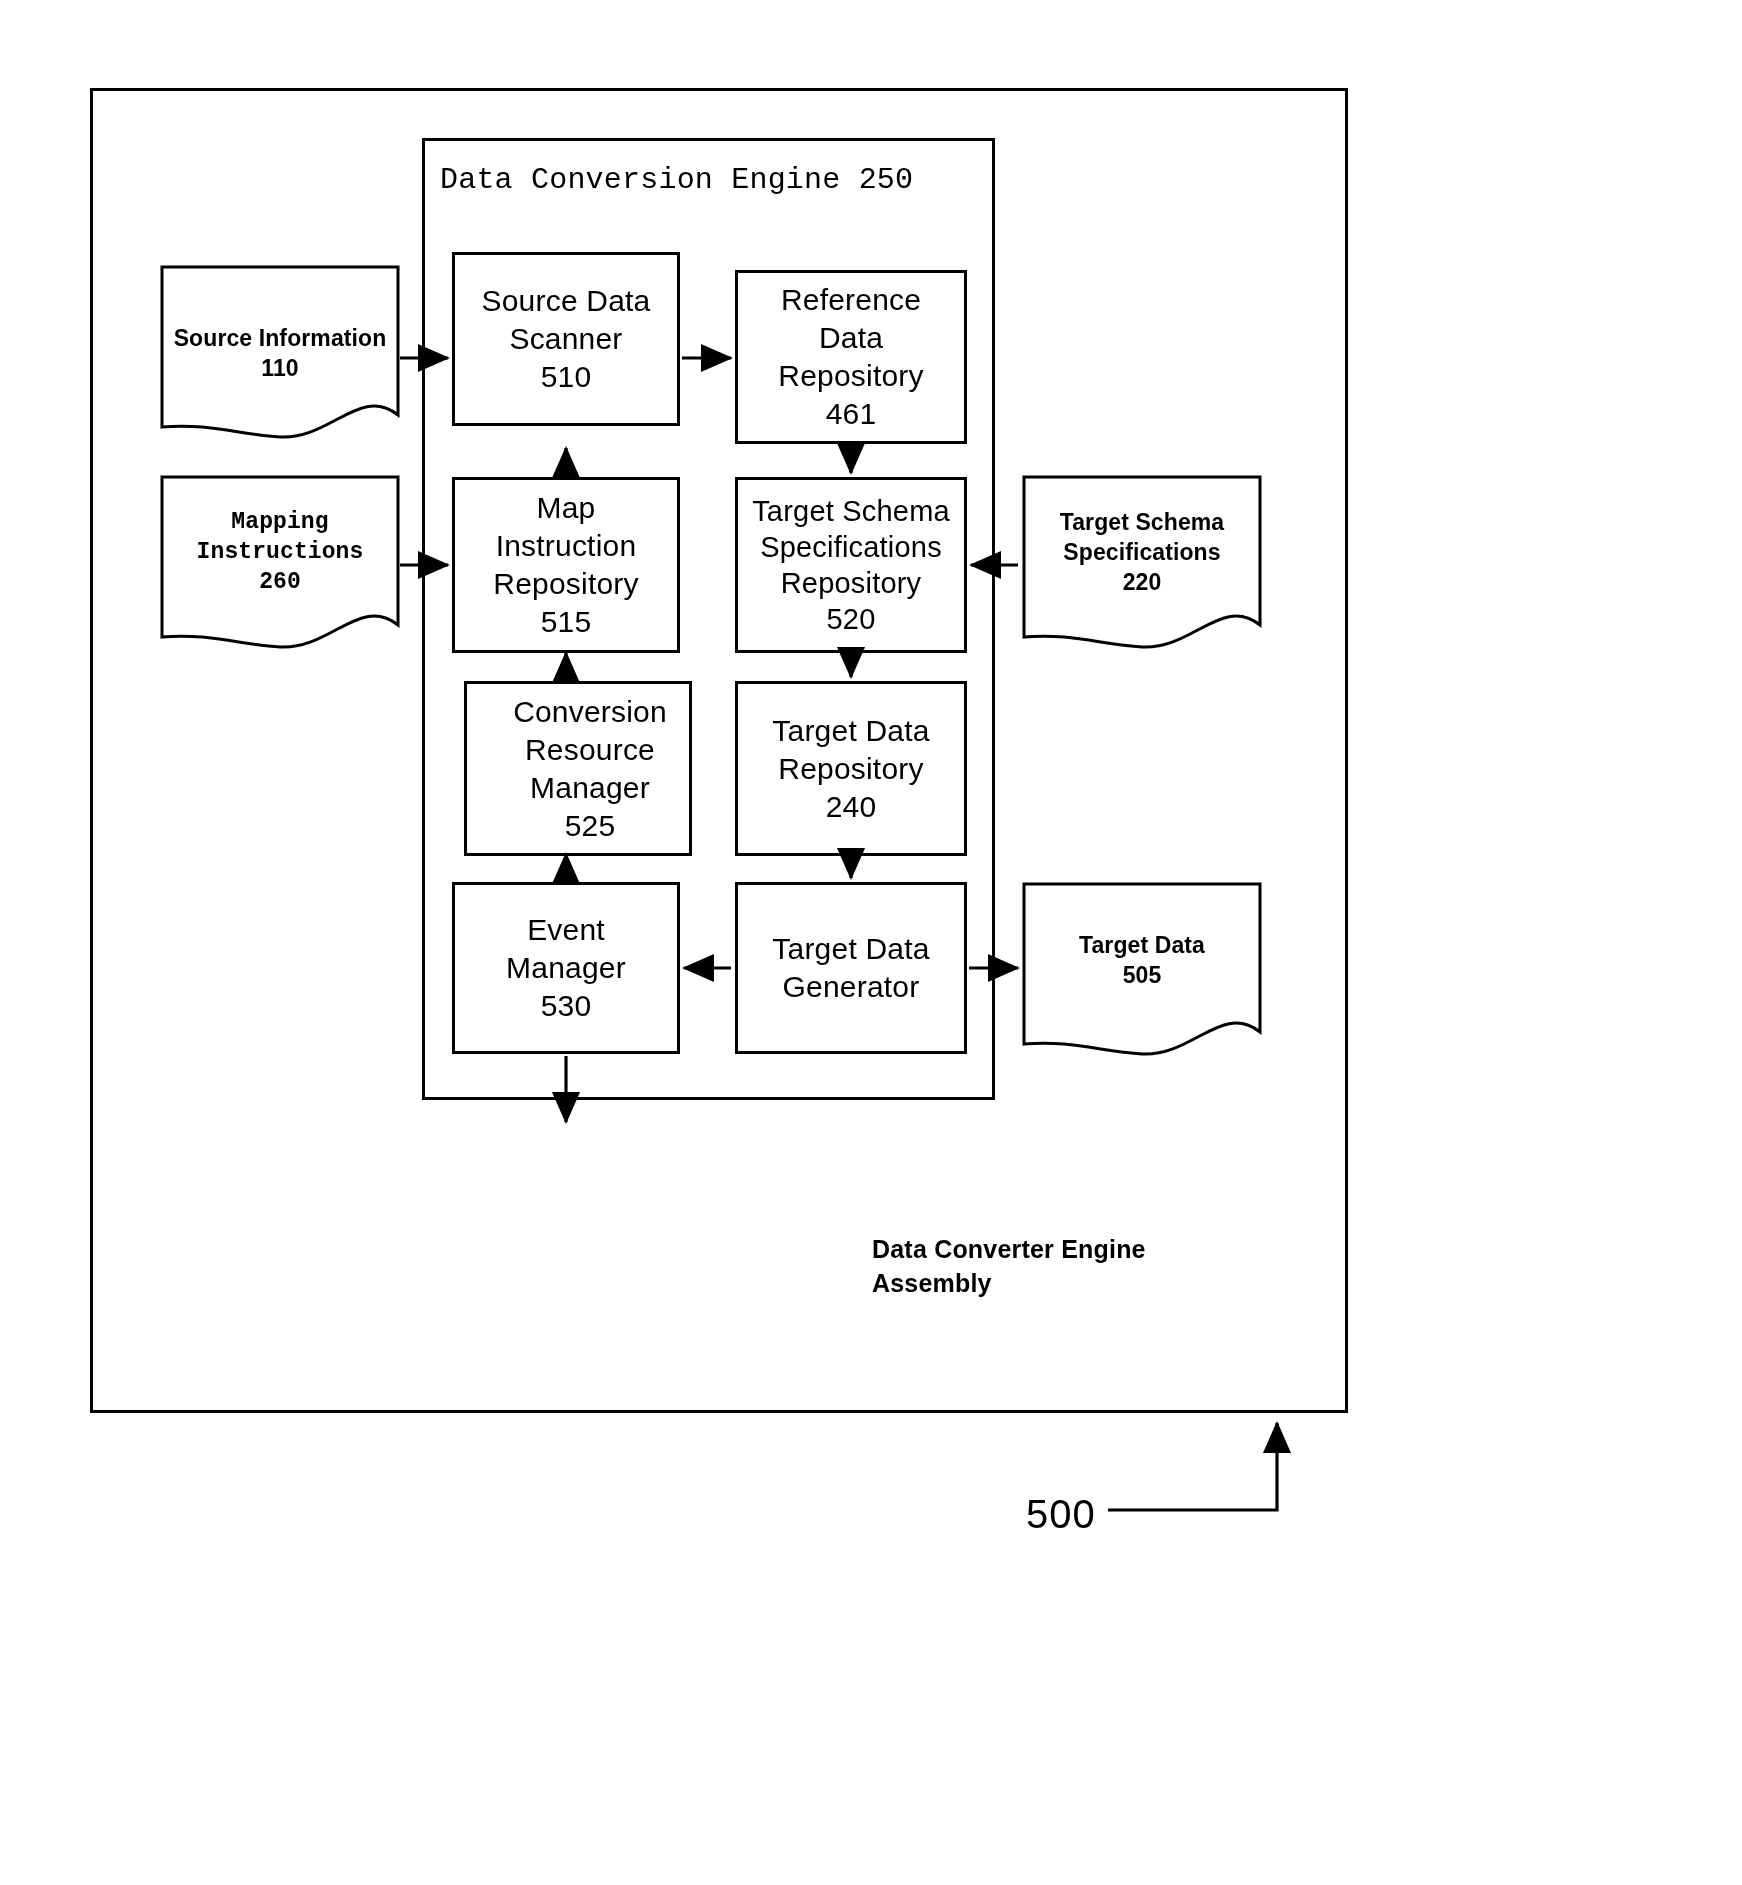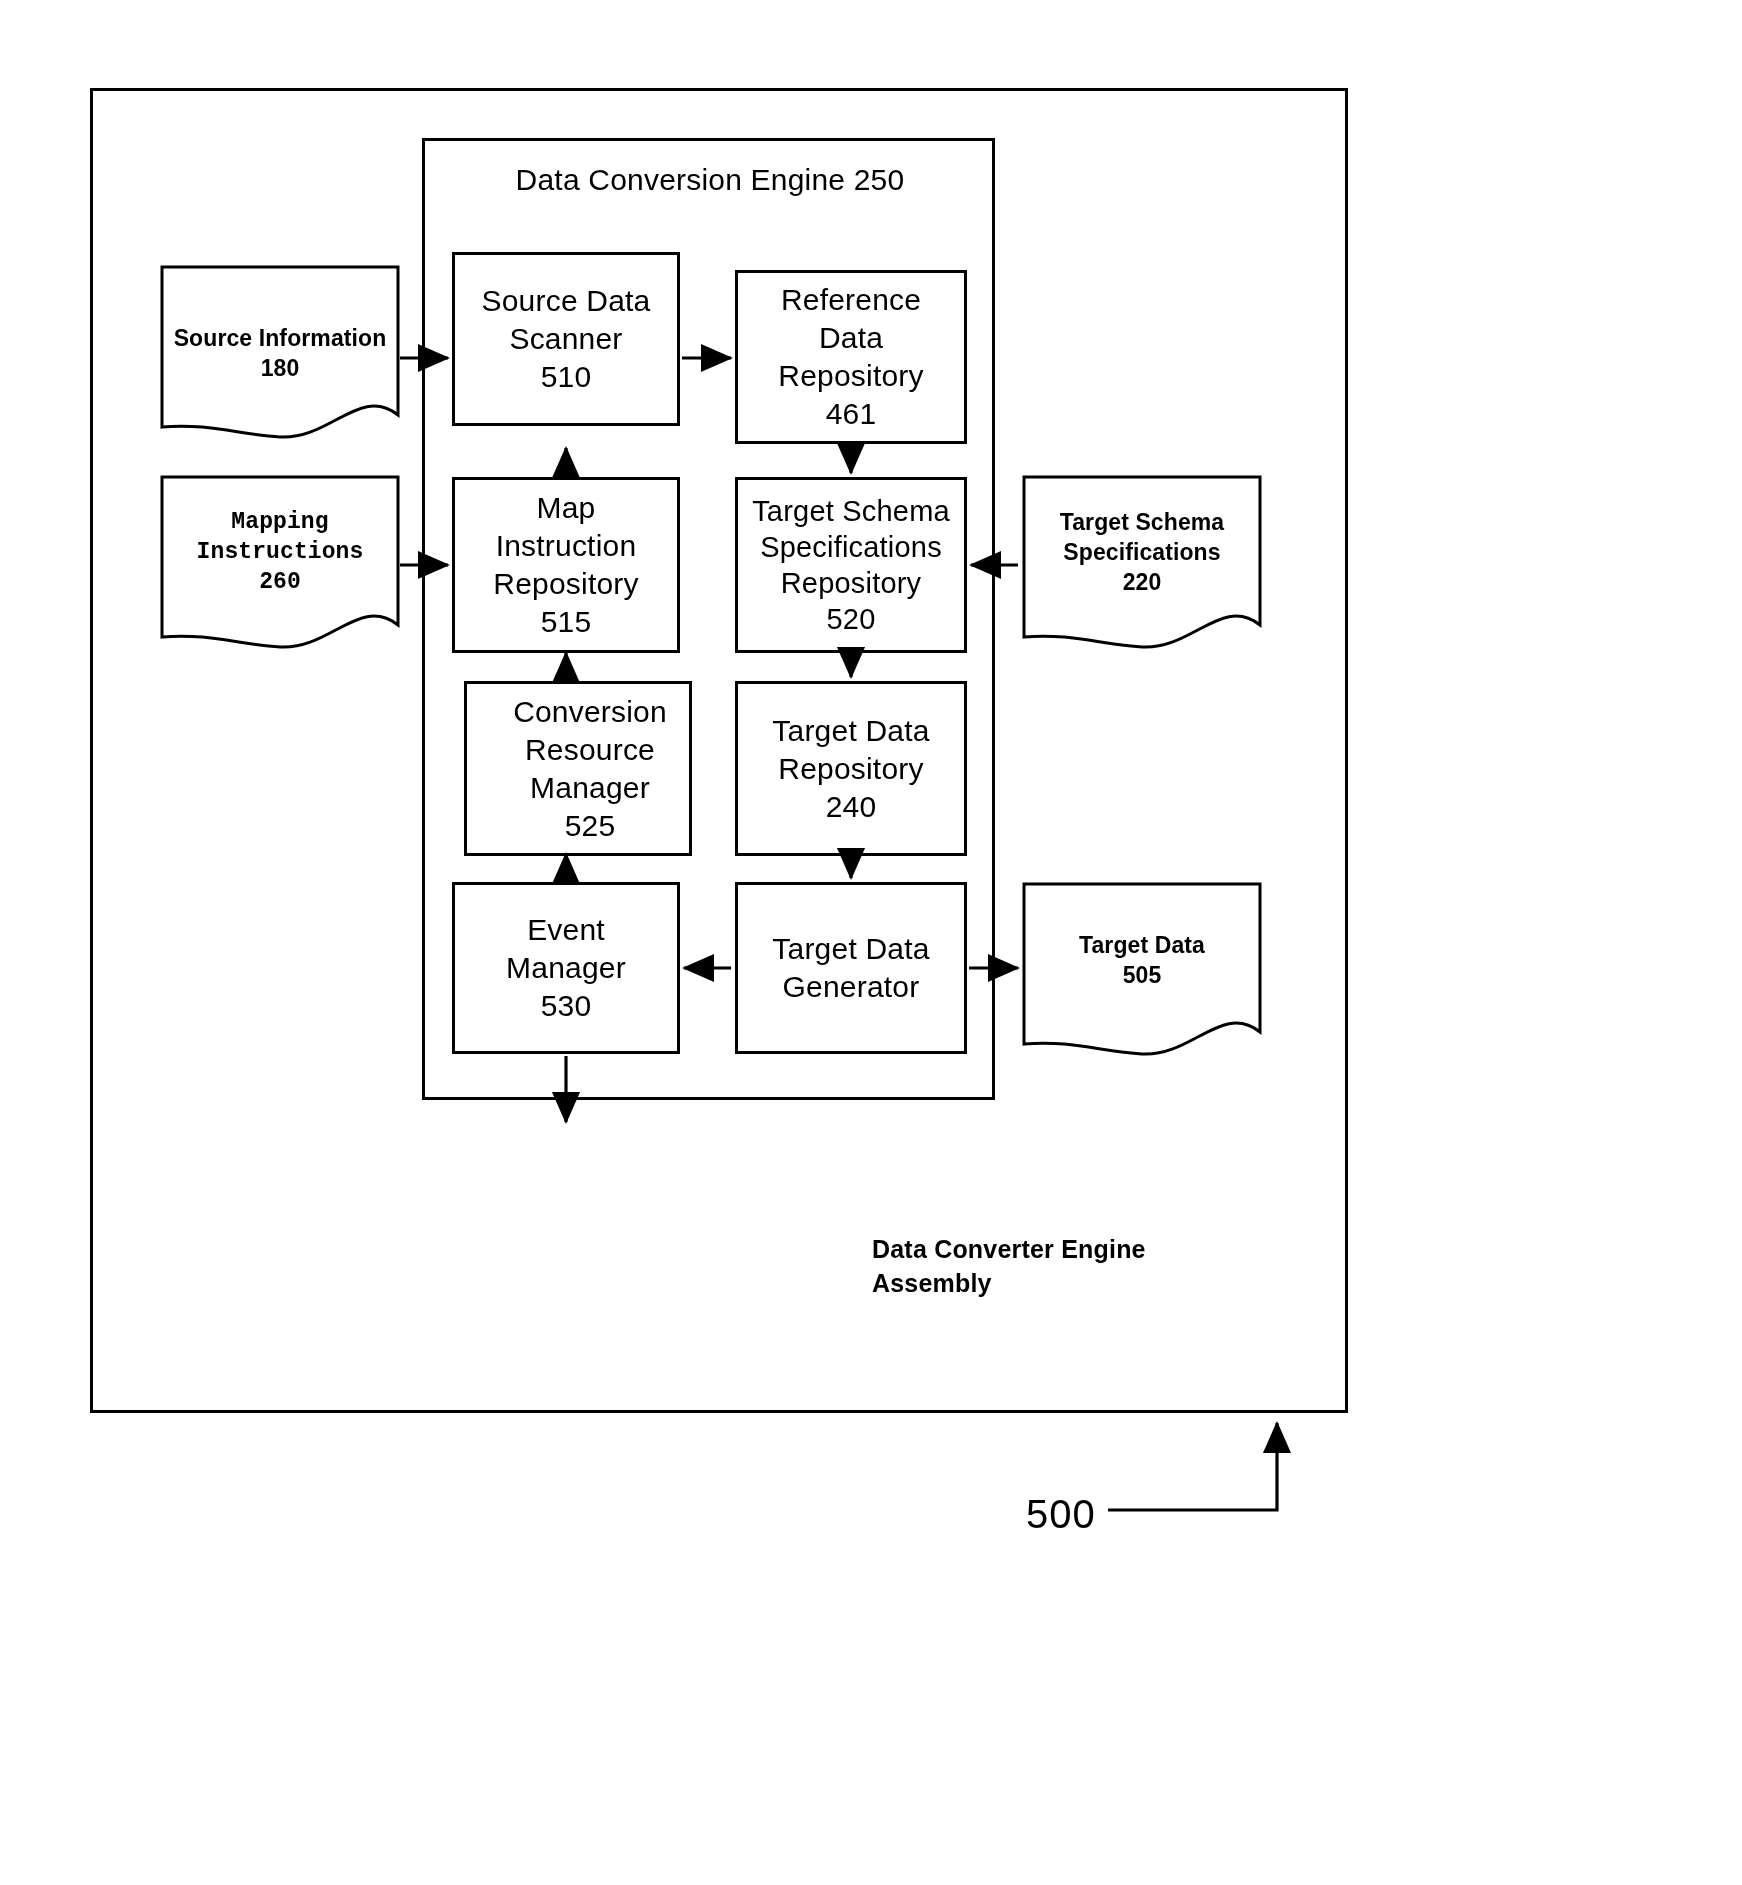--- a/index.html
+++ b/index.html
@@ -33,24 +33,24 @@
     position: absolute;
     left: 422px; top: 138px;
     width: 573px; height: 962px;
     border: 3px solid #000;
     box-sizing: border-box;
   }
   .engine-title {
     position: absolute;
     left: 440px; top: 160px;
     width: 540px;
-    text-align: center;
     font-size: 30px;
     line-height: 40px;
     letter-spacing: 0.2px;
+    font-family: Liberation Mono, monospace;
   }
   
   .pbox {
     position: absolute;
     border: 3px solid #000;
     box-sizing: border-box;
     background: #fff;
     display: flex;
     align-items: center;
     justify-content: center;
@@ -112,21 +112,21 @@
 
   <div class="engine-frame"></div>
   <div class="engine-title">Data Conversion
 Engine 250</div>
 
   <div class="doc" style="left:160px; top:265px; width:240px; height:185px;">
     <svg width="240" height="185" viewBox="0 0 240 185">
       <path d="M2,2 H238 V150 C200,120 170,175 120,172 C80,170 50,158 2,162 Z" fill="#ffffff" stroke="#000000" stroke-width="3"></path>
     </svg>
     <div class="doc-label" style="top:58px;">Source Information
-180</div>
+110</div>
   </div>
 
   <div class="doc" style="left:160px; top:475px; width:240px; height:185px;">
     <svg width="240" height="185" viewBox="0 0 240 185">
       <path d="M2,2 H238 V150 C200,120 170,175 120,172 C80,170 50,158 2,162 Z" fill="#ffffff" stroke="#000000" stroke-width="3"></path>
     </svg>
     <div class="doc-label" style="top:32px;font-family:Liberation Mono, monospace;">Mapping
 Instructions
 260</div>
   </div>

